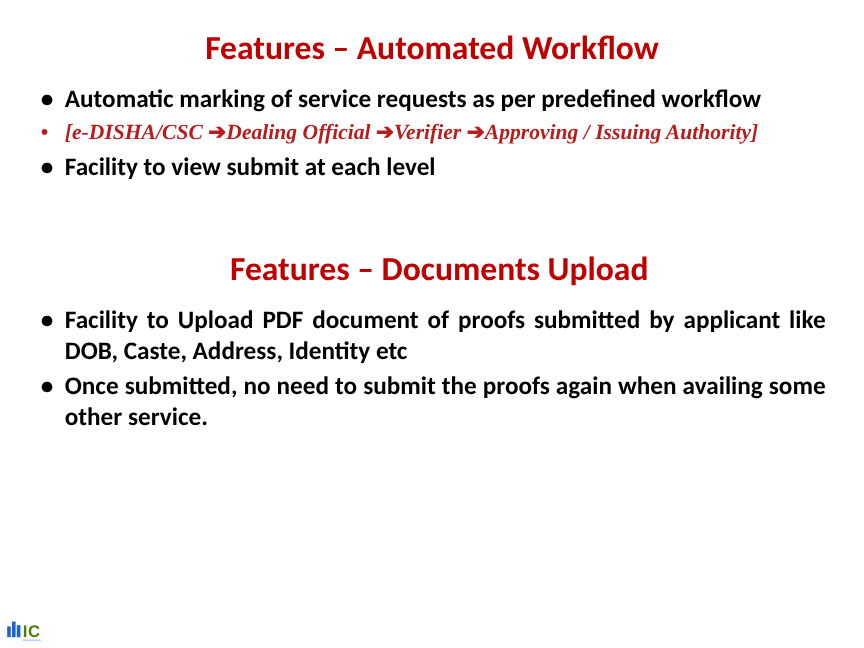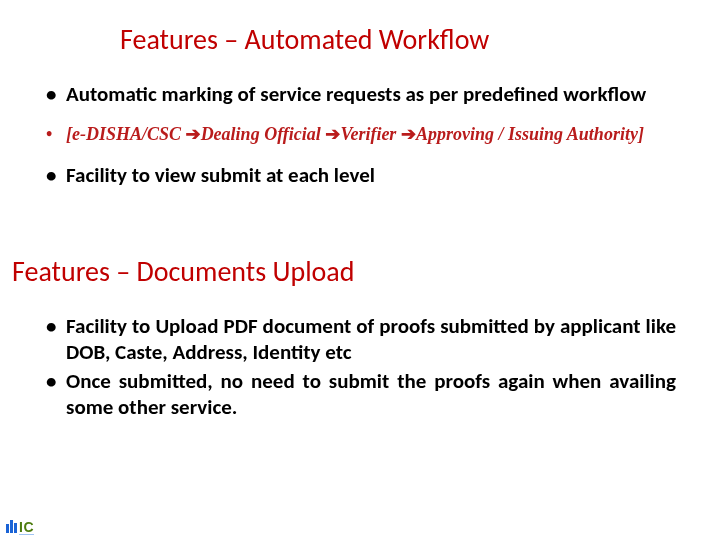--- a/index.html
+++ b/index.html
@@ -12,23 +12,23 @@
     overflow: hidden;
   }
   .slide {
     position: relative;
     width: 720px;
     height: 540px;
     box-sizing: border-box;
   }
   .title {
     color: #c00000;
-    font-weight: 400;
+    font-weight: 700;
     font-size: 28px;
-    text-align: left;
+    text-align: center;
     margin: 0;
   }
   .title1 {
     padding-top: 22px;
     padding-bottom: 8px;
     padding-left: 120px;
     padding-right: 120px;
   }
   .title2 {
     padding-top: 50px;
@@ -37,21 +37,21 @@
   }
   .body {
     color: #000000;
     font-size: 21px;
     font-weight: 700;
     padding-left: 28px;
     padding-right: 28px;
   }
   .body ul {
     list-style: none;
-    margin: 16px;
+    margin: 4px;
     padding: 0;
   }
   .body li {
     position: relative;
     padding-left: 22px;
     margin-bottom: 2px;
     text-align: justify;
     line-height: 1.25;
   }
   .body li::before {

